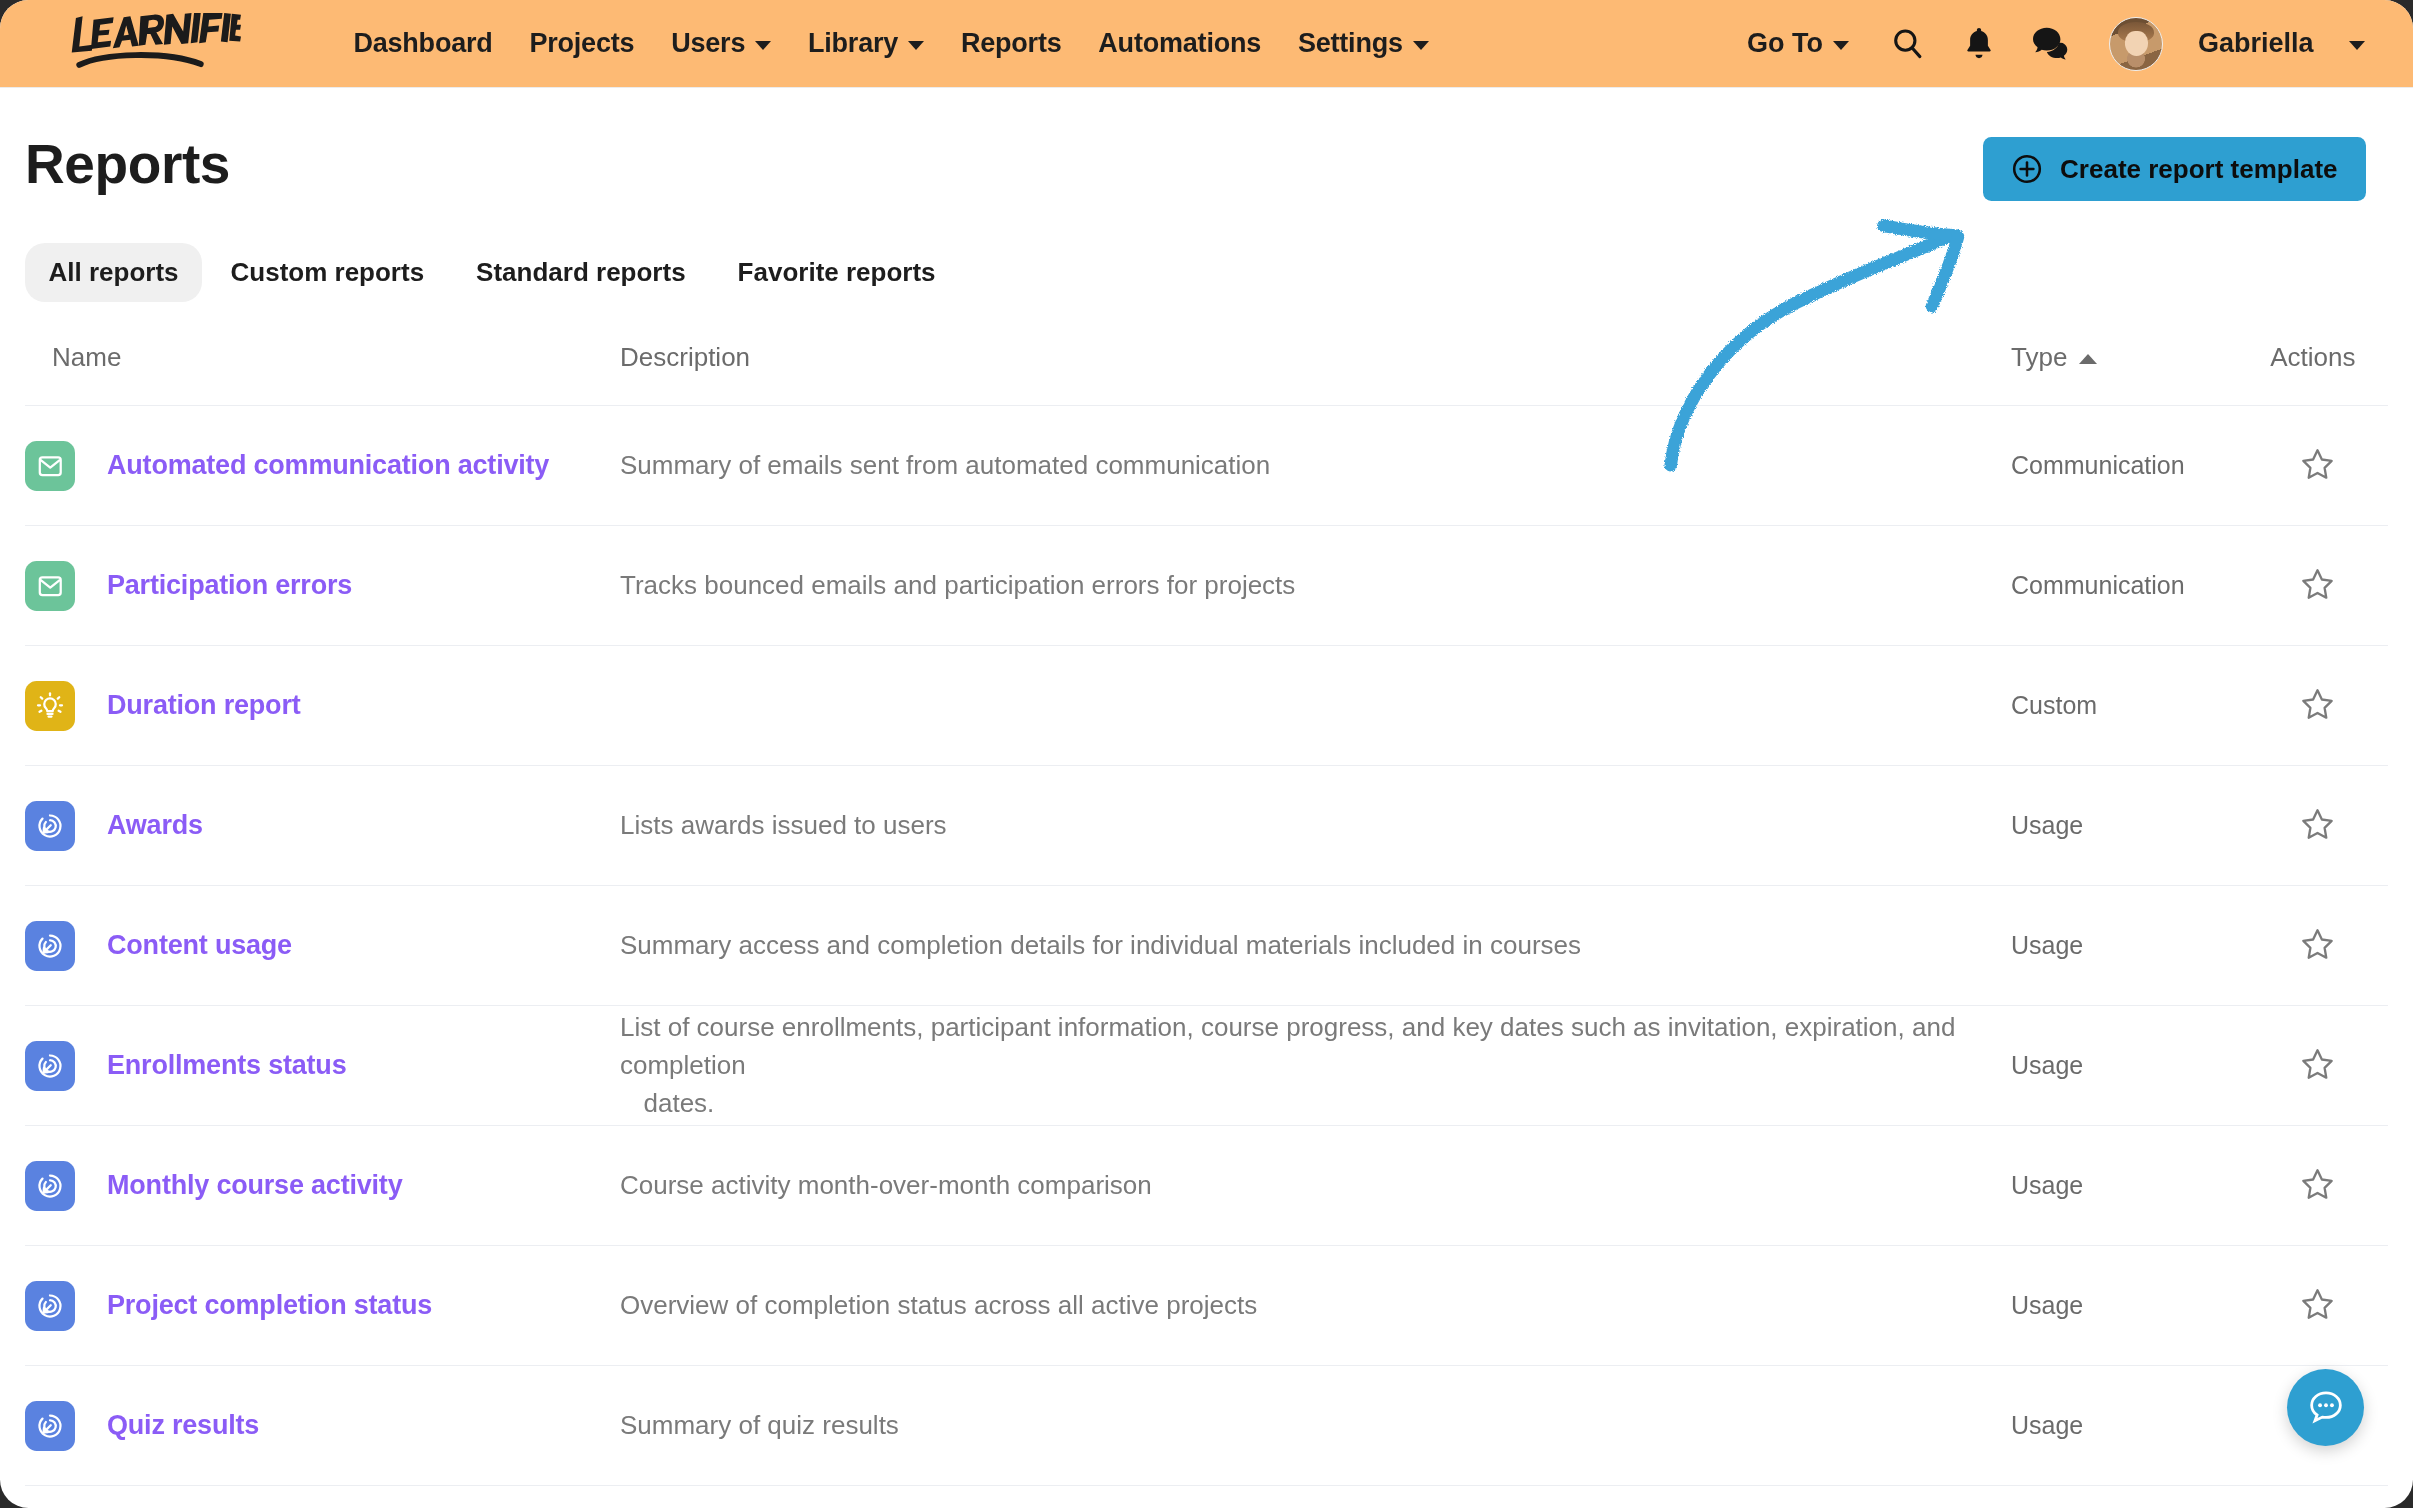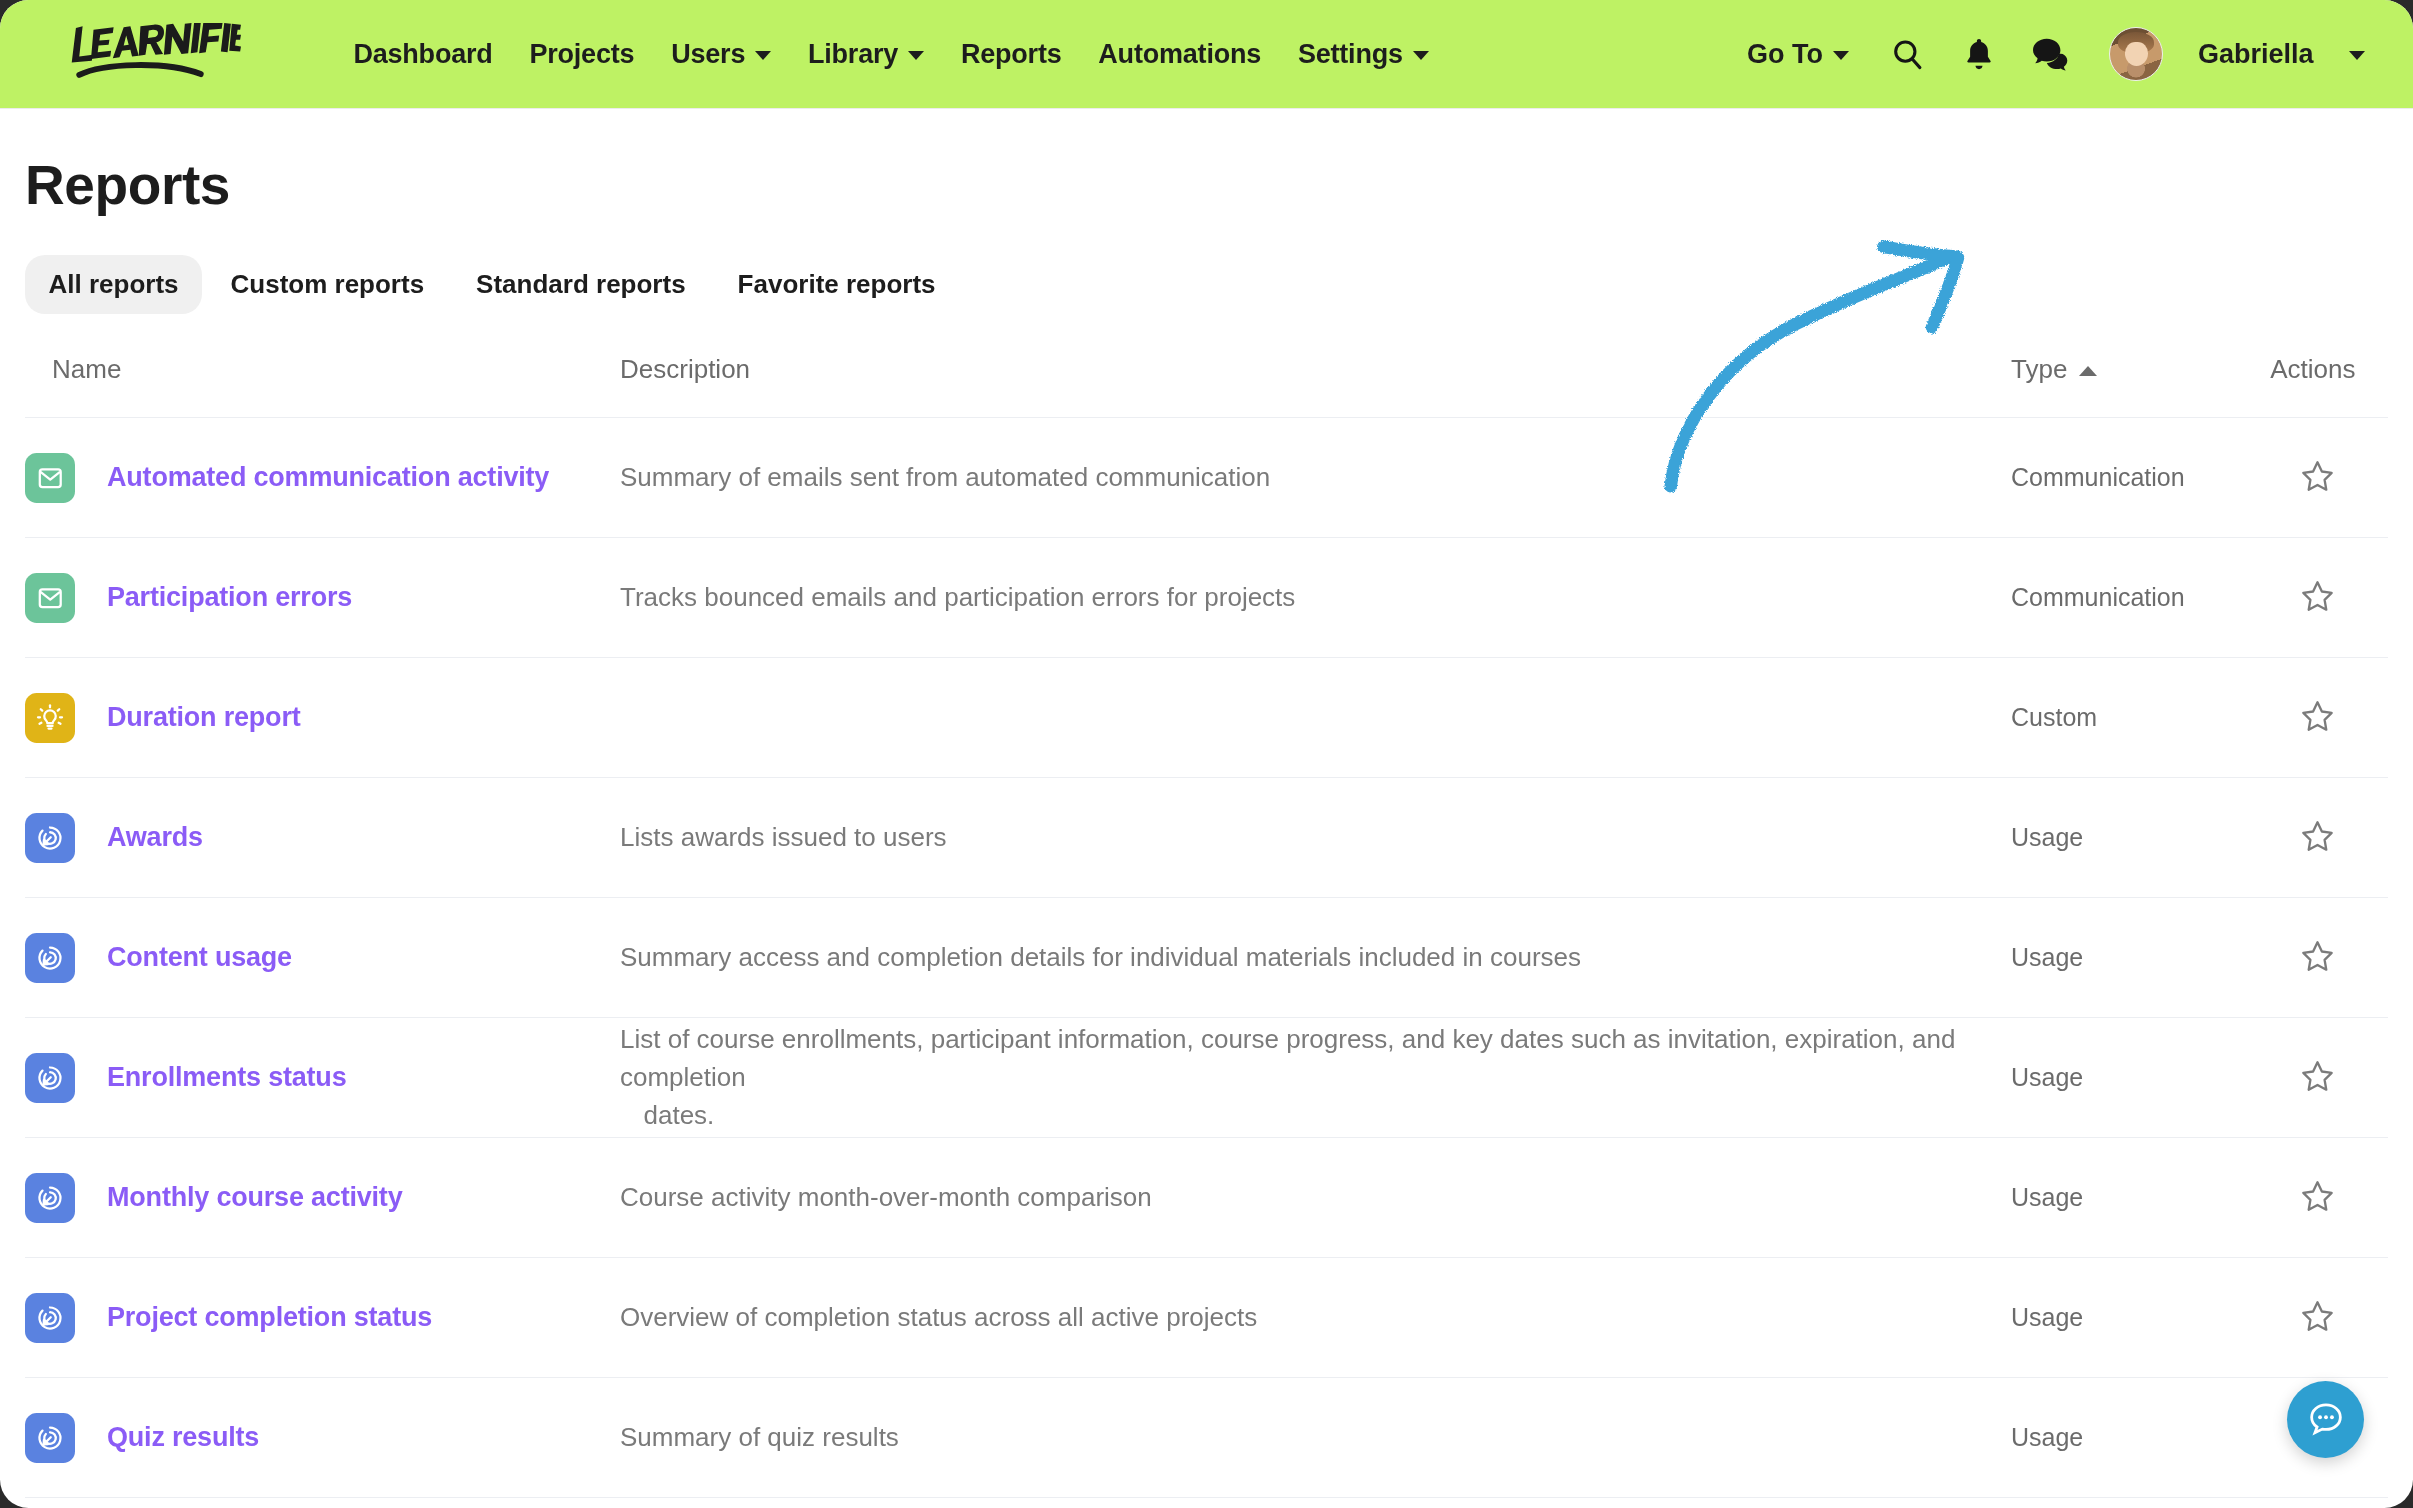--- a/index.html
+++ b/index.html
@@ -12,22 +12,22 @@
   .app-shell {
     position: absolute; inset: 0;
     background: #ffffff;
     border-radius: 28.5px;
     overflow: hidden;
   }
 
   
   .navbar {
     position: relative;
-    height: 109px;
-    background: #bef264;
+    height: 88px;
+    background: #fdba74;
     border-bottom: 1.7px solid #ececec;
     display: flex;
     align-items: center;
     padding: 0 40px 0 65px;
   }
   .logo {
     width: 176px; height: 62px;
     position: relative;
     flex: 0 0 auto;
     margin-right: 94px;
@@ -294,20 +294,28 @@
         <i class="caret"></i>
       </div>
     </div>
   </div>
 
   <div class="page">
 
     <div class="page-head">
       <h1 class="page-title">Reports</h1>
 
+      <button class="create-btn">
+        <svg class="plus-circ" viewBox="0 0 24 24" fill="none" stroke="#0d0d0d" stroke-width="1.9">
+          <circle cx="12" cy="12" r="9.6"></circle>
+          <line x1="12" y1="7.2" x2="12" y2="16.8" stroke-linecap="round"></line>
+          <line x1="7.2" y1="12" x2="16.8" y2="12" stroke-linecap="round"></line>
+        </svg>
+        <span>Create report template</span>
+      </button>
     </div>
 
     <div class="tabs">
       <div class="tab active">
         <span>All reports</span>
       </div>
       <div class="tab">
         <span>Custom reports</span>
       </div>
       <div class="tab">

